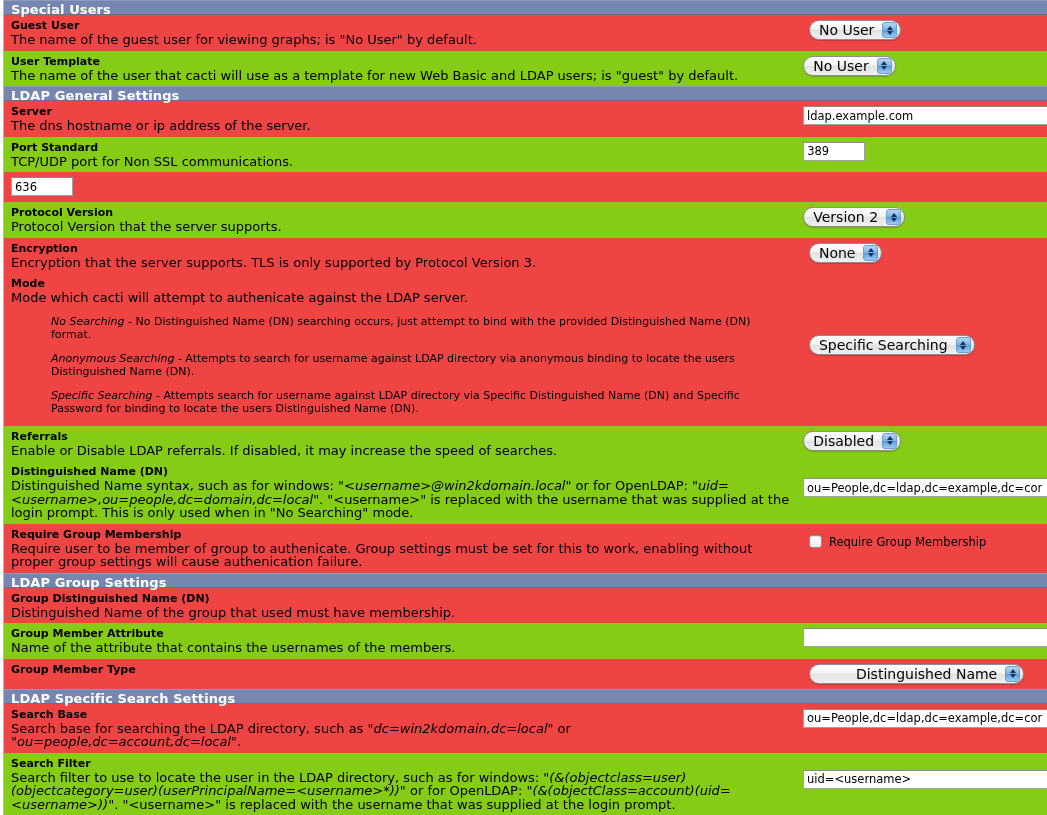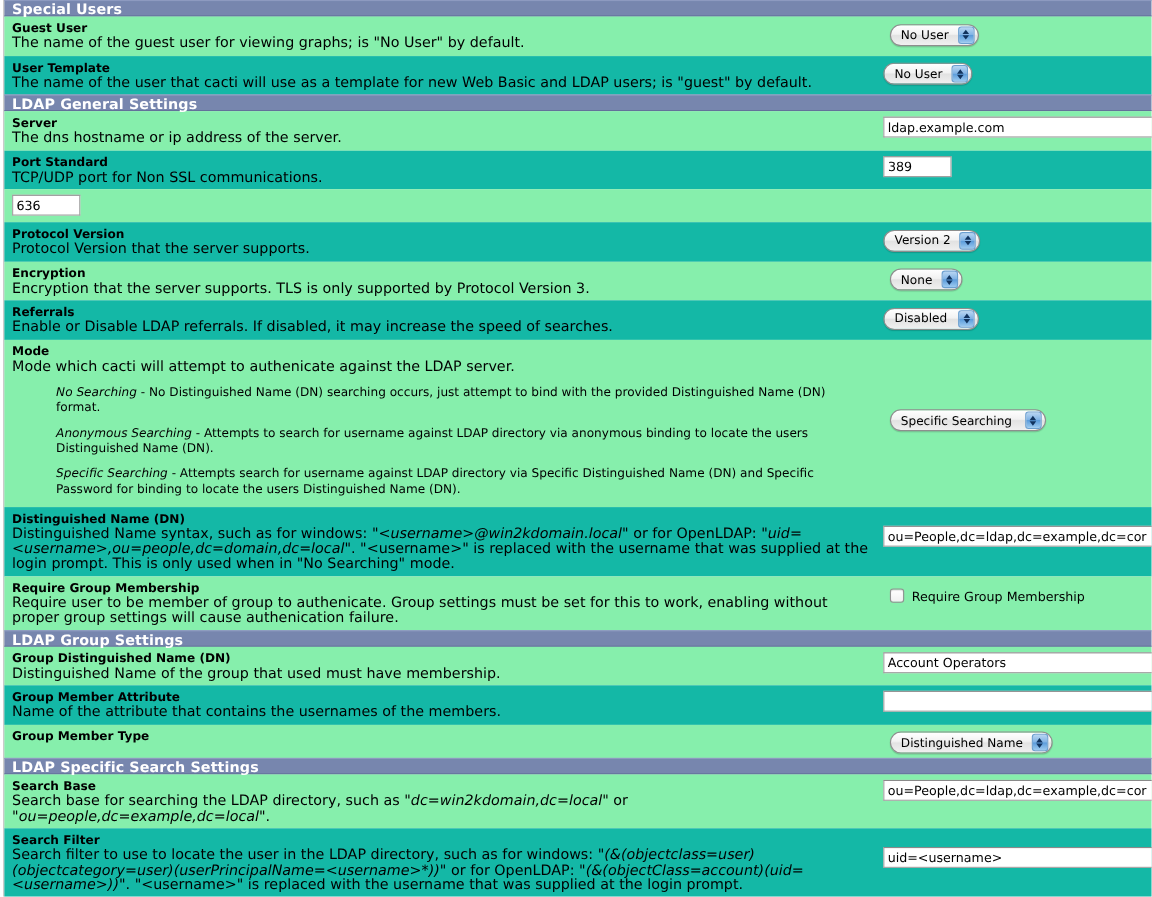--- a/index.html
+++ b/index.html
@@ -31,22 +31,22 @@
     border-bottom: 1px solid #63719a;
   }
 
   
   .row {
     display: flex;
     align-items: flex-start;
     padding: 4px 0 4px 7px;
     min-height: 30px;
   }
-  .row.light { background: #86efac; gap: 24px; }
-  .row.dark  { background: #14b8a6; }
+  .row.light { background: #ef4444; gap: 24px; }
+  .row.dark  { background: #84cc16; }
 
   .rowtext { width: 793px; padding-right: 8px; }
   .rowctl  { width: 244px; padding-top: 1px; }
 
   .fld-title {
     font-size: 11px;
     font-weight: bold;
     color: #000000;
     line-height: 13px;
     margin: 0 0 1px 0;
@@ -92,32 +92,32 @@
   
   .sel {
     display: inline-flex;
     align-items: center;
     height: 20px;
     border: 1px solid #8e8e8e;
     border-radius: 10px;
     background: linear-gradient(to bottom, #ffffff 0%, #f2f2f2 45%, #e2e2e2 52%, #f0f0f0 100%);
     box-shadow: 0 1px 1px rgba(0,0,0,0.18);
     padding: 0 3px 0 9px;
-    font-size: 11px;
+    font-size: 14px;
     color: #000;
     white-space: nowrap;
     cursor: default;
   }
   .sel .lbl { padding-right: 8px; }
   .sel.w-user  .lbl { min-width: 52px; }
   .sel.w-ver   .lbl { min-width: 56px; }
   .sel.w-none  .lbl { min-width: 34px; }
   .sel.w-dis   .lbl { min-width: 58px; }
   .sel.w-mode  .lbl { min-width: 113px; }
-  .sel.w-dn    .lbl { min-width: 104px; }
+  .sel.w-dn    .lbl { min-width: 104px; margin-left: 37px; }
   .arrows {
     display: flex; flex-direction: column;
     align-items: center; justify-content: center;
     width: 15px; height: 16px;
     border-radius: 3px;
     background: linear-gradient(to bottom, #b9d6f2 0%, #7fb2e5 48%, #5b9cdb 52%, #9ecbf0 100%);
     border: 1px solid #6b9fd0;
   }
   .arrows span {
     display: block;
@@ -233,53 +233,53 @@
       <div class="sel w-none">
         <span class="lbl">None</span>
         <span class="arrows">
               <span class="up"></span>
               <span class="down"></span>
             </span>
       </div>
     </div>
   </div>
 
-  <div class="row dark">
-    <div class="rowtext">
-      <div class="fld-title">Referrals</div>
-      <div class="fld-desc">Enable or Disable LDAP referrals. If disabled, it may increase the speed of searches.</div>
-    </div>
-    <div class="rowctl">
-      <div class="sel w-dis">
-        <span class="lbl">Disabled</span>
-        <span class="arrows">
-              <span class="up"></span>
-              <span class="down"></span>
-            </span>
-      </div>
-    </div>
-  </div>
-
   <div class="row light" style="padding-bottom:10px;">
     <div class="rowtext">
       <div class="fld-title">Mode</div>
       <div class="fld-desc">Mode which cacti will attempt to authenicate against the LDAP server.</div>
       <div class="mode-para">
         <i>No Searching</i><span> - No Distinguished Name (DN) searching occurs, just attempt to bind with the provided Distinguished Name (DN) format.</span>
       </div>
       <div class="mode-para">
         <i>Anonymous Searching</i><span> - Attempts to search for username against LDAP directory via anonymous binding to locate the users Distinguished Name (DN).</span>
       </div>
       <div class="mode-para">
         <i>Specific Searching</i><span> - Attempts search for username against LDAP directory via Specific Distinguished Name (DN) and Specific Password for binding to locate the users Distinguished Name (DN).</span>
       </div>
     </div>
     <div class="rowctl" style="padding-top:58px;">
       <div class="sel w-mode">
         <span class="lbl">Specific Searching</span>
+        <span class="arrows">
+              <span class="up"></span>
+              <span class="down"></span>
+            </span>
+      </div>
+    </div>
+  </div>
+
+  <div class="row dark">
+    <div class="rowtext">
+      <div class="fld-title">Referrals</div>
+      <div class="fld-desc">Enable or Disable LDAP referrals. If disabled, it may increase the speed of searches.</div>
+    </div>
+    <div class="rowctl">
+      <div class="sel w-dis">
+        <span class="lbl">Disabled</span>
         <span class="arrows">
               <span class="up"></span>
               <span class="down"></span>
             </span>
       </div>
     </div>
   </div>
 
   <div class="row dark">
     <div class="rowtext">
@@ -304,23 +304,20 @@
     </div>
   </div>
 
   <div class="section-bar">LDAP Group Settings</div>
 
   <div class="row light">
     <div class="rowtext">
       <div class="fld-title">Group Distinguished Name (DN)</div>
       <div class="fld-desc">Distinguished Name of the group that used must have membership.</div>
     </div>
-    <div class="rowctl">
-      <input class="txt wide" type="text" value="Account Operators" style="">
-    </div>
   </div>
 
   <div class="row dark">
     <div class="rowtext">
       <div class="fld-title">Group Member Attribute</div>
       <div class="fld-desc">Name of the attribute that contains the usernames of the members.</div>
     </div>
     <div class="rowctl">
       <input class="txt wide" type="text" value="" style="">
     </div>
@@ -339,21 +336,21 @@
             </span>
       </div>
     </div>
   </div>
 
   <div class="section-bar">LDAP Specific Search Settings</div>
 
   <div class="row light">
     <div class="rowtext">
       <div class="fld-title">Search Base</div>
-      <div class="fld-desc"><span>Search base for searching the LDAP directory, such as "</span><i>dc=win2kdomain,dc=local</i><span>" or "</span><i>ou=people,dc=example,dc=local</i><span>".</span></div>
+      <div class="fld-desc"><span>Search base for searching the LDAP directory, such as "</span><i>dc=win2kdomain,dc=local</i><span>" or "</span><i>ou=people,dc=account,dc=local</i><span>".</span></div>
     </div>
     <div class="rowctl">
       <input class="txt wide" type="text" value="ou=People,dc=ldap,dc=example,dc=cor" style="">
     </div>
   </div>
 
   <div class="row dark">
     <div class="rowtext">
       <div class="fld-title">Search Filter</div>
       <div class="fld-desc"><span>Search filter to use to locate the user in the LDAP directory, such as for windows: "</span><i>(&amp;(objectclass=user)(objectcategory=user)(userPrincipalName=&lt;username&gt;*))</i><span>" or for OpenLDAP: "</span><i>(&amp;(objectClass=account)(uid=&lt;username&gt;))</i><span>". "&lt;username&gt;" is replaced with the username that was supplied at the login prompt.</span></div>

